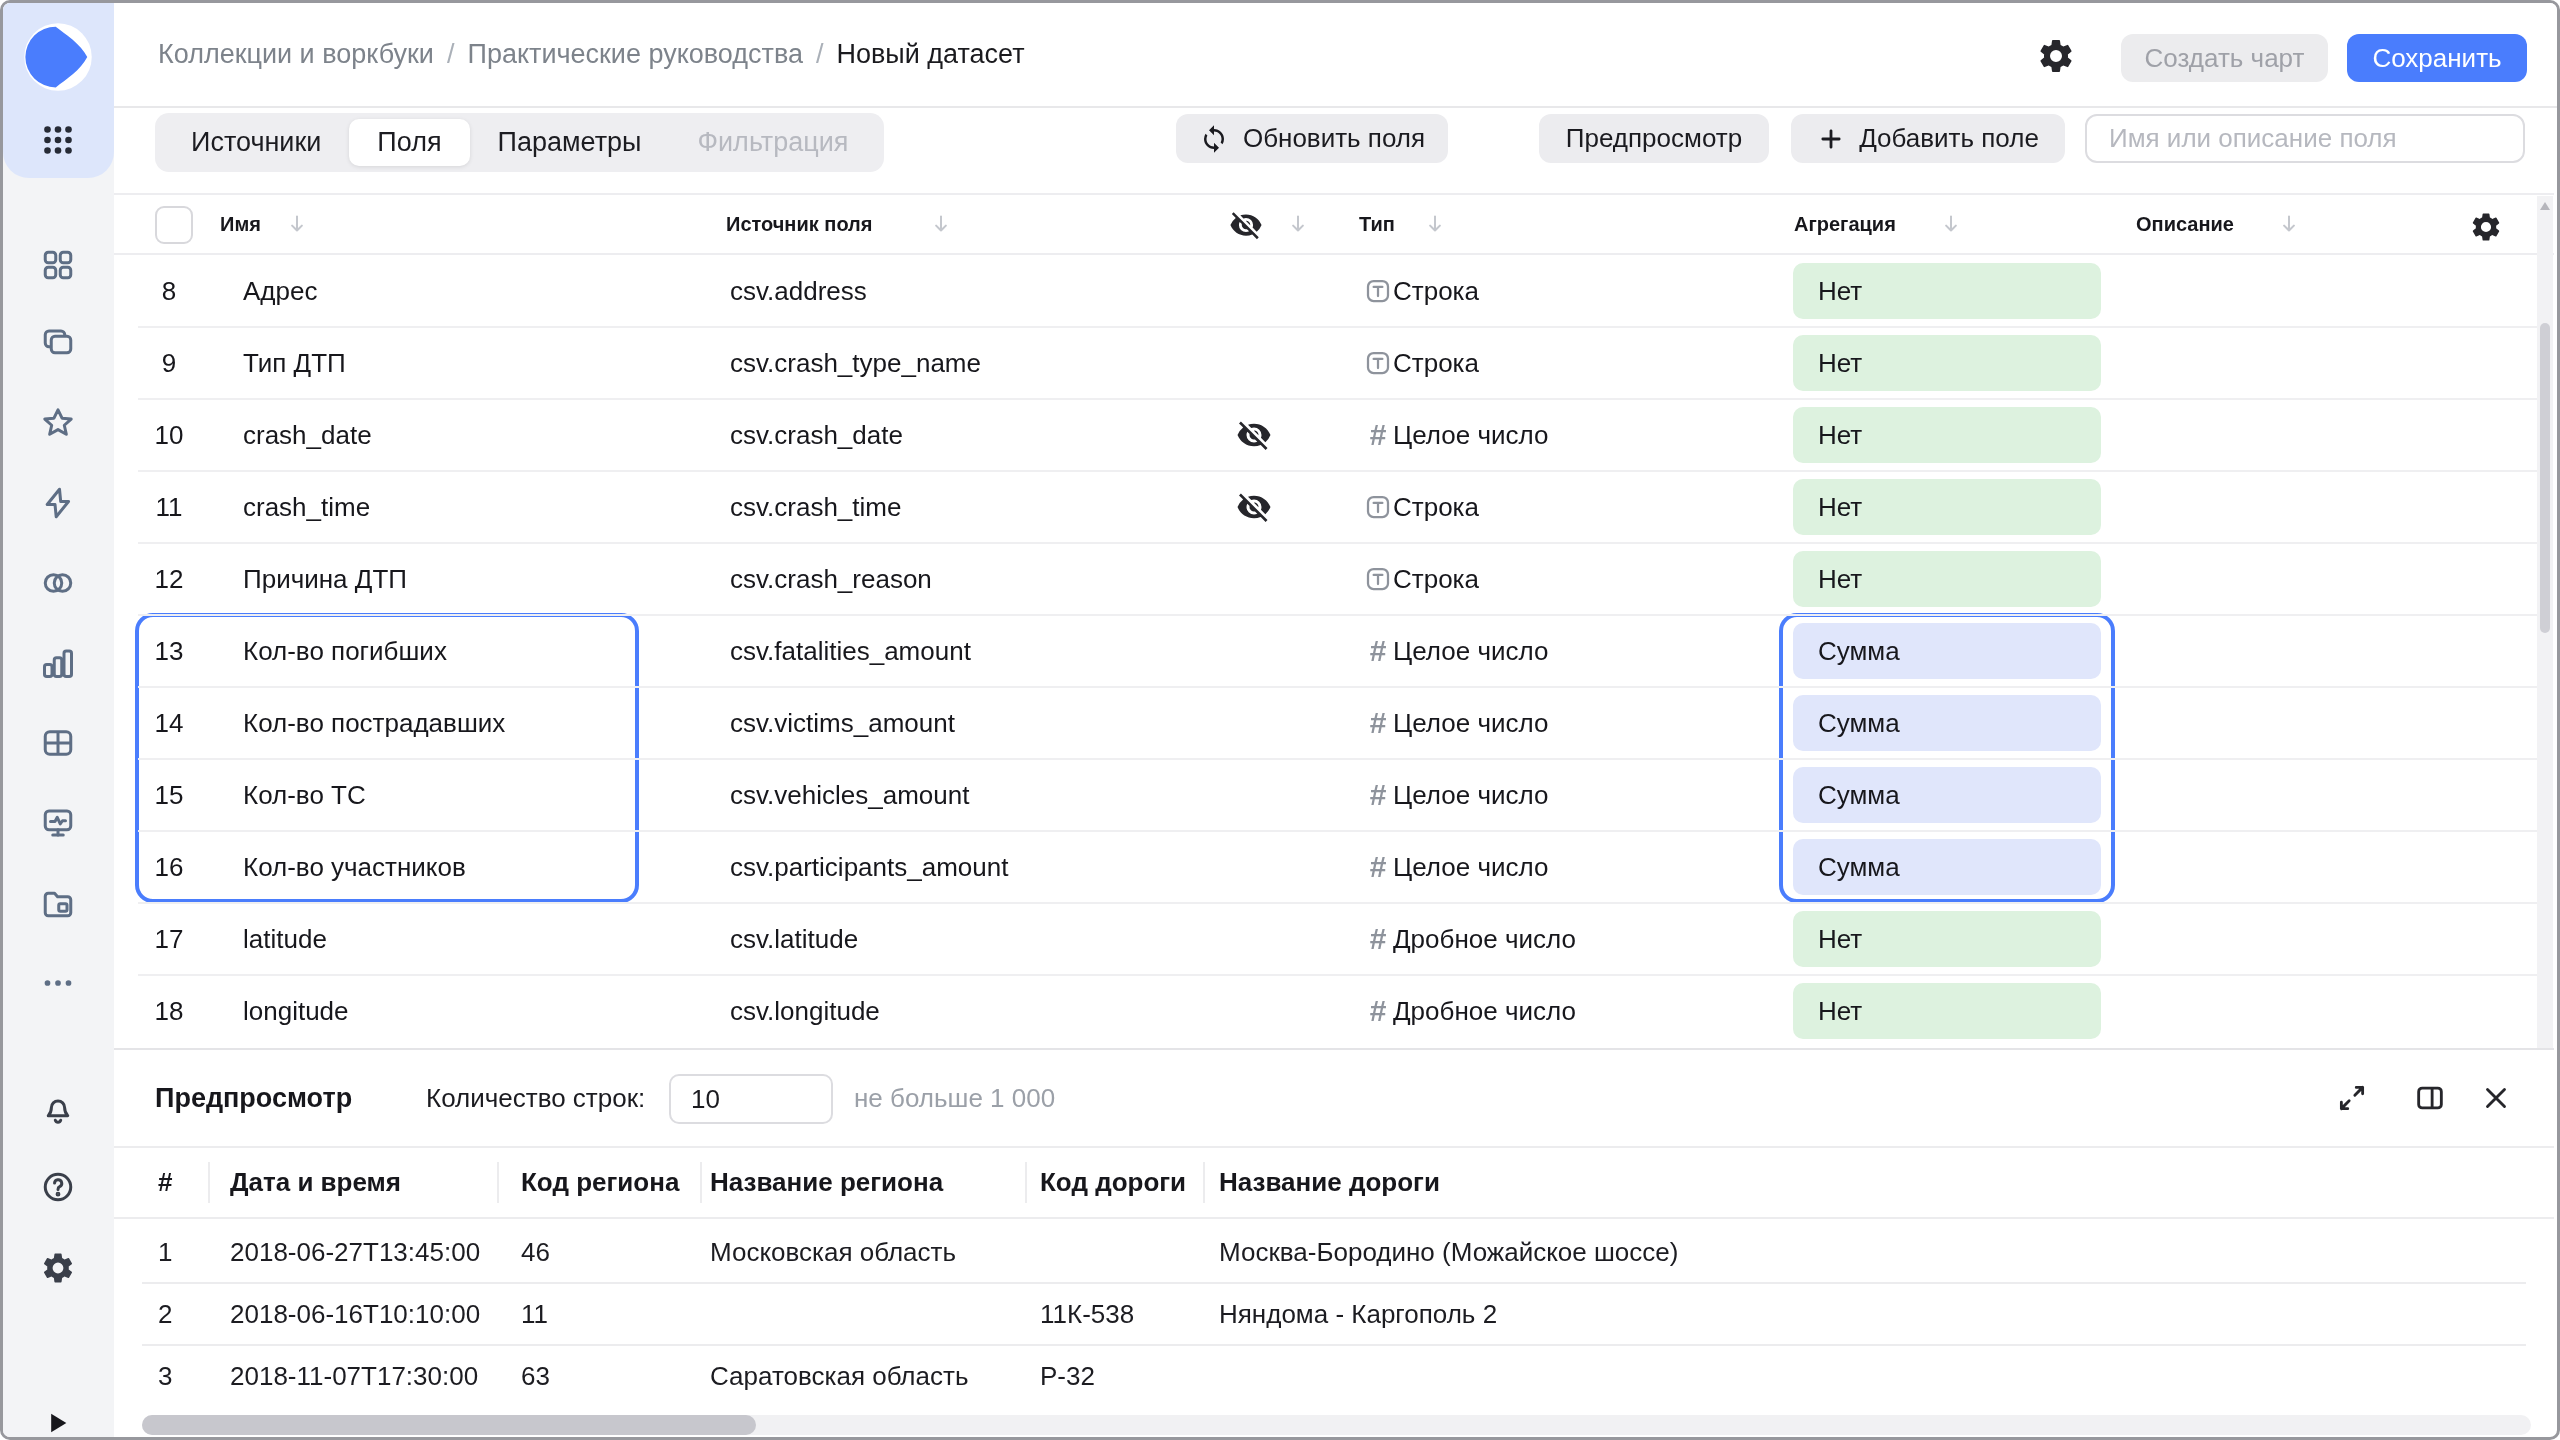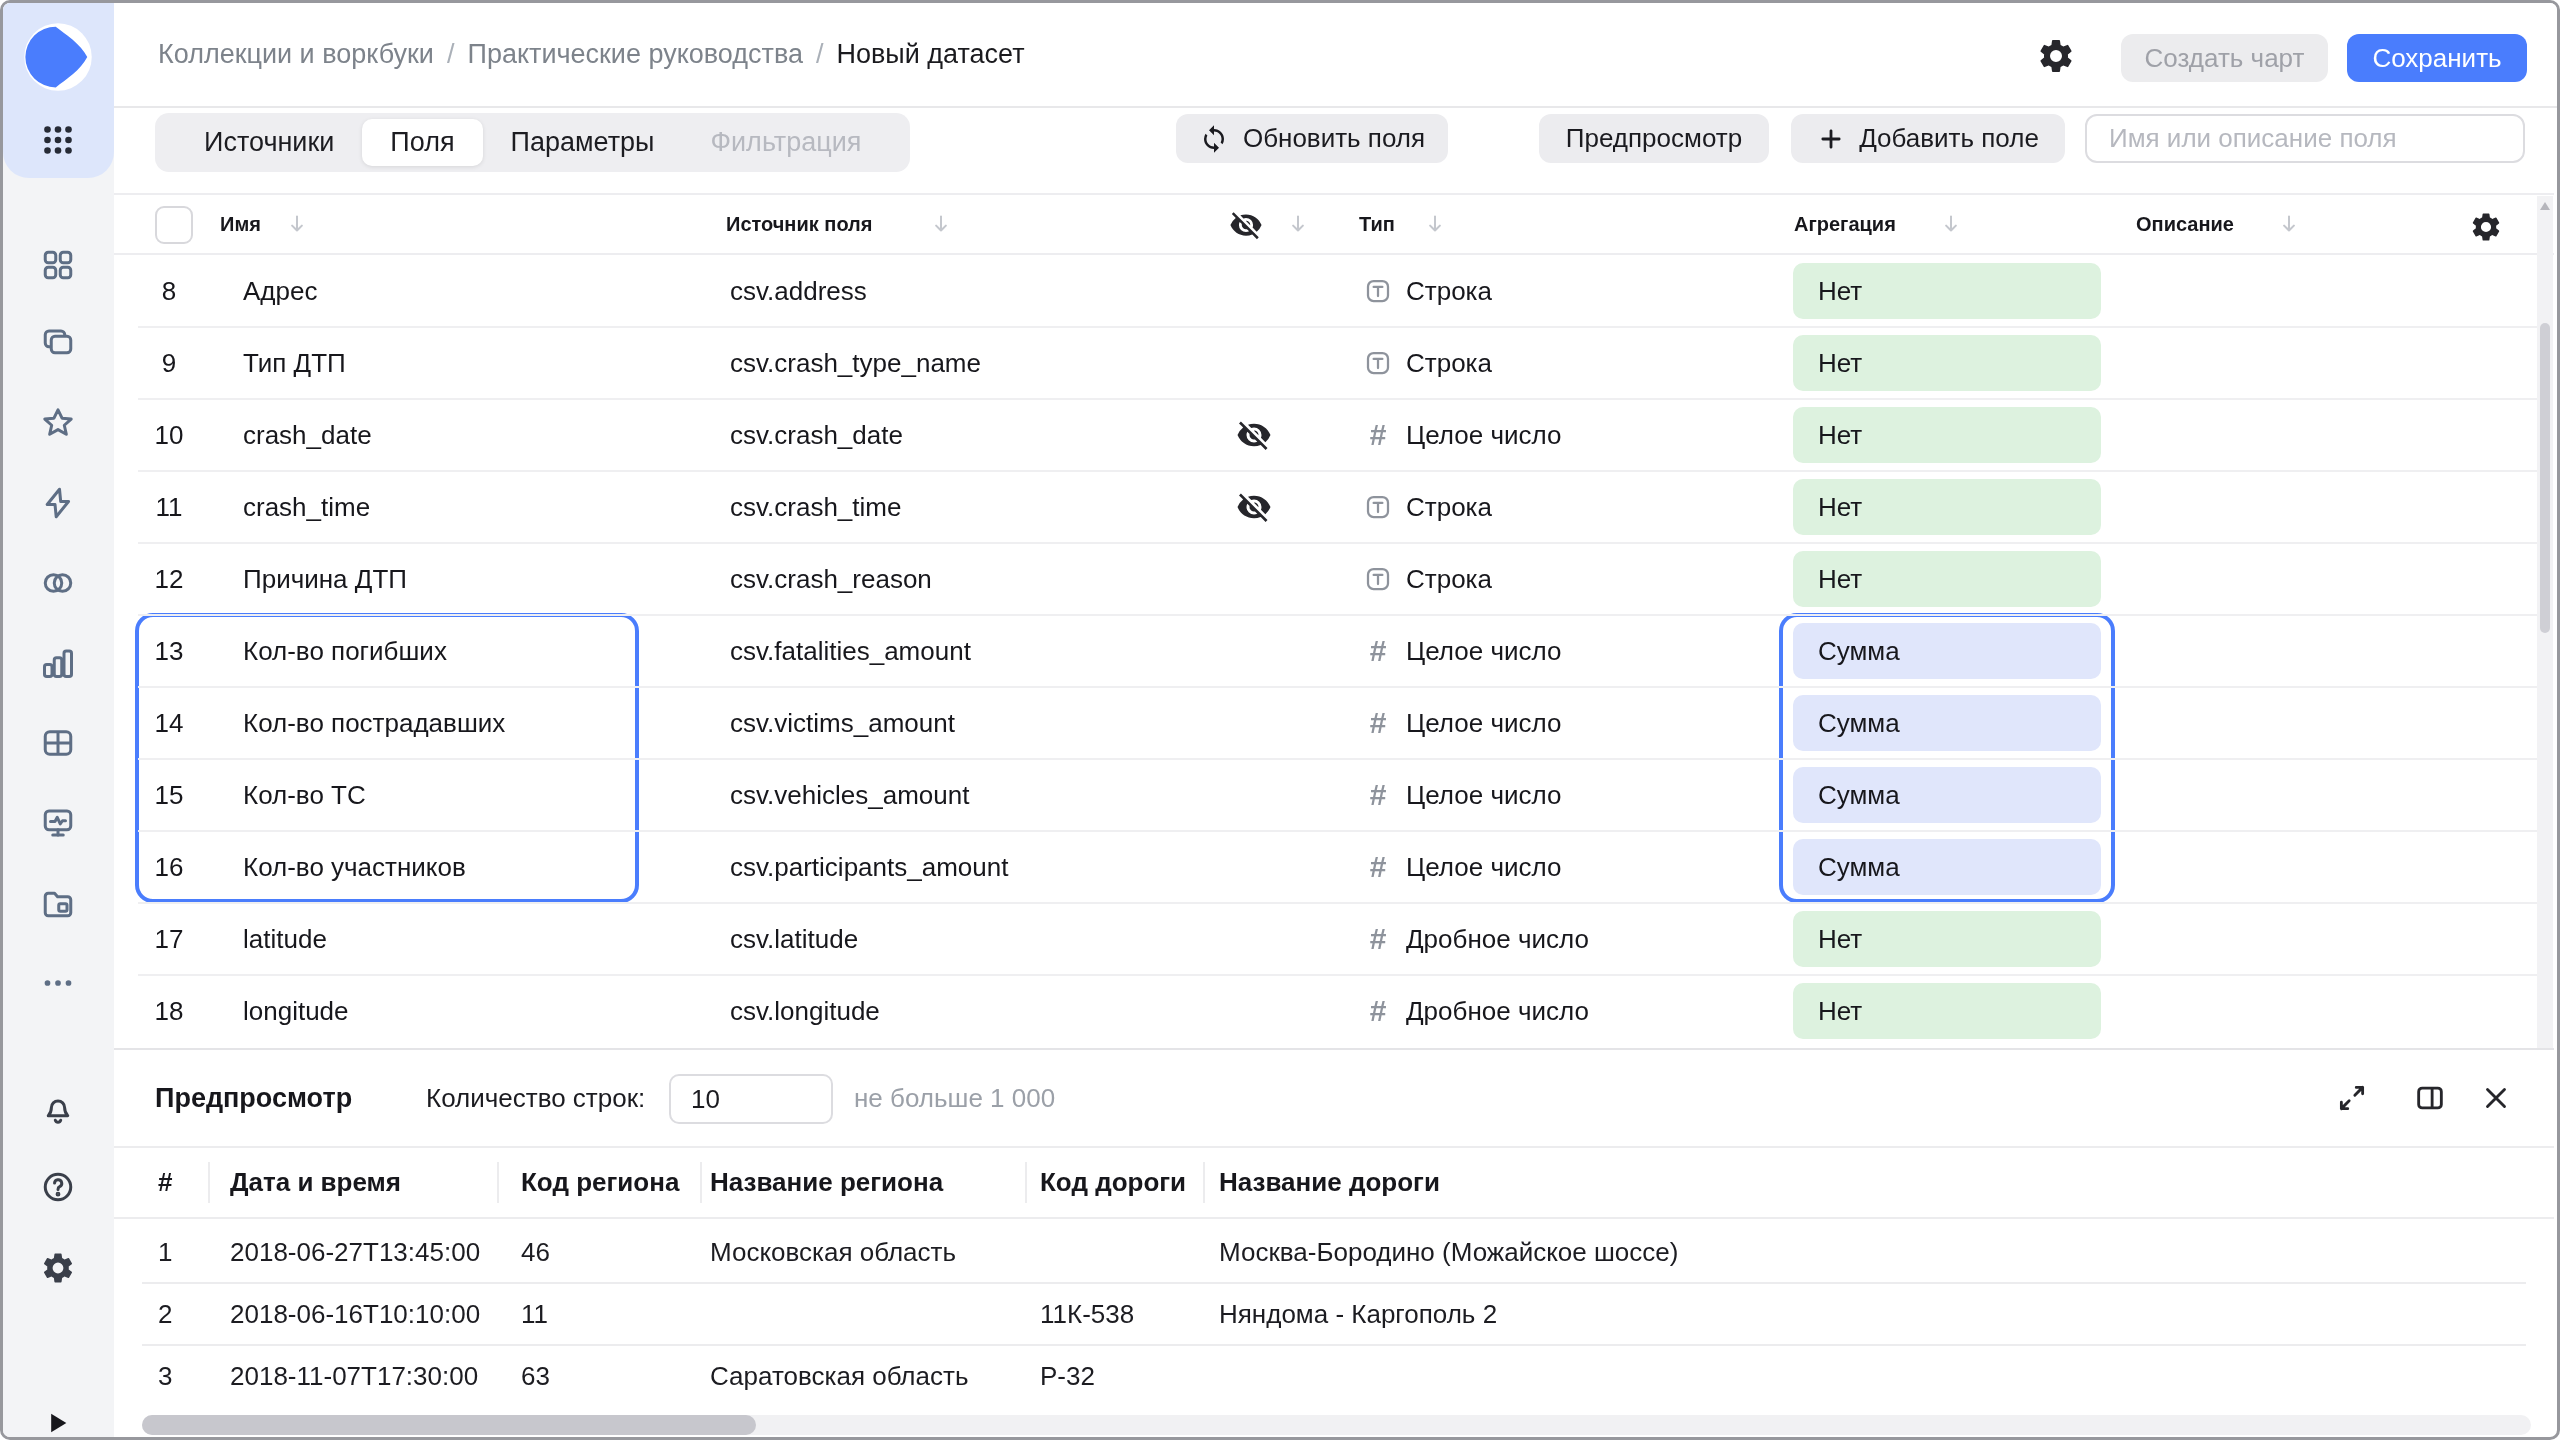--- a/index.html
+++ b/index.html
@@ -31,21 +31,21 @@
   .crumb-sep { color:#aab0b8; padding:0 13px; }
   .hgear { position:absolute; left:1922px; top:33px; width:40px; height:40px; color:#26262b; cursor:pointer; }
   .btn { position:absolute; top:31px; height:48px; border-radius:12px; border:none;
     font-family:Liberation Sans, sans-serif; font-size:26px; display:flex; align-items:center; justify-content:center;
     cursor:pointer; }
   .btn-disabled { left:2007px; width:207px; background:#ececee; color:#9fa1a8; cursor:default; }
   .btn-primary { left:2233px; width:180px; background:#4a7dfd; color:#fff; }
 
   
   .seg { position:absolute; left:152px; top:110px; height:59px; background:#eeeef1;
-    border-radius:14px; display:flex; align-items:center; padding:0 21px; }
+    border-radius:14px; display:flex; align-items:center; padding:0 8px; }
   .seg-item { padding:0 28px; font-size:27px; height:59px; display:flex; align-items:center;
     color:#1c1c21; cursor:pointer; white-space:nowrap; }
   .seg-item.active { background:#fff; height:47px; border-radius:10px;
     box-shadow:0 1px 4px rgba(0,0,0,.10); }
   .seg-item.disabled { color:#b7b9c0; cursor:default; }
   .tbtn { position:absolute; top:111px; height:49px; background:#ececef; border:none;
     border-radius:12px; font-family:inherit; font-size:26px; color:#1b1b20; display:flex;
     align-items:center; justify-content:center; gap:14px; cursor:pointer; }
   .tbtn svg { flex:0 0 auto; }
   .search { position:absolute; left:2082px; top:111px; width:440px; height:49px;
@@ -66,21 +66,21 @@
   .frow { position:relative; height:72px; cursor:pointer; }
   .frow::after { content:''; position:absolute; left:24px; right:14px; bottom:-1px;
     height:2px; background:#efeff1; }
   .frow:last-child::after { display:none; }
   .fc { position:absolute; top:0; height:72px; display:flex; align-items:center;
     font-size:26px; color:#17171c; white-space:nowrap; }
   .fc.num { left:30px; width:50px; justify-content:center; }
   .fc.name { left:129px; }
   .fc.source { left:616px; }
   .fc.hid { left:1122px; color:#26262b; }
-  .fc.type { left:1249px; gap:13px; color:#17171c; }
+  .fc.type { left:1249px; color:#17171c; }
   .typebox { color:#8e939c; display:flex; align-items:center; }
   .hashicon { color:#8e939c; font-size:30px; font-weight:600; width:30px; text-align:center; }
   .fc.aggwrap { left:1679px; width:308px; }
   .pill { width:100%; height:56px; border-radius:10px; display:flex; align-items:center;
     padding:0 25px; font-size:26px; color:#17171c; cursor:pointer; }
   .pill.green { background:#ddf2df; }
   .pill.blue { background:#e0e6fb; }
   .sel-box { position:absolute; border:4px solid #4a7dfd; border-radius:18px; pointer-events:none; }
   .sel-names { left:21px; top:358px; width:504px; height:290px; }
   .sel-aggs { left:1665px; top:358px; width:336px; height:290px; }

